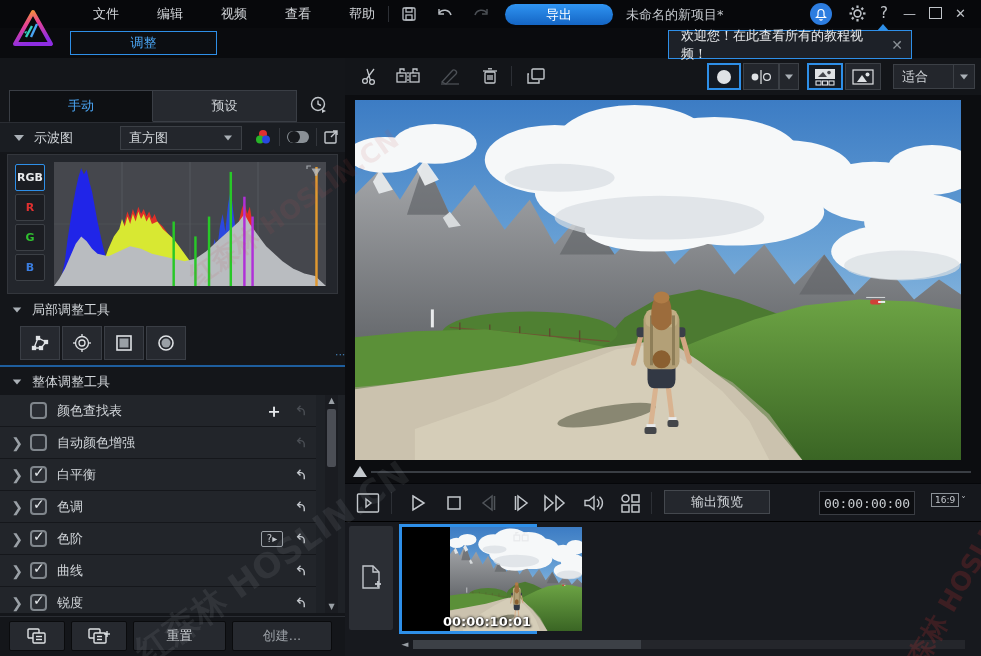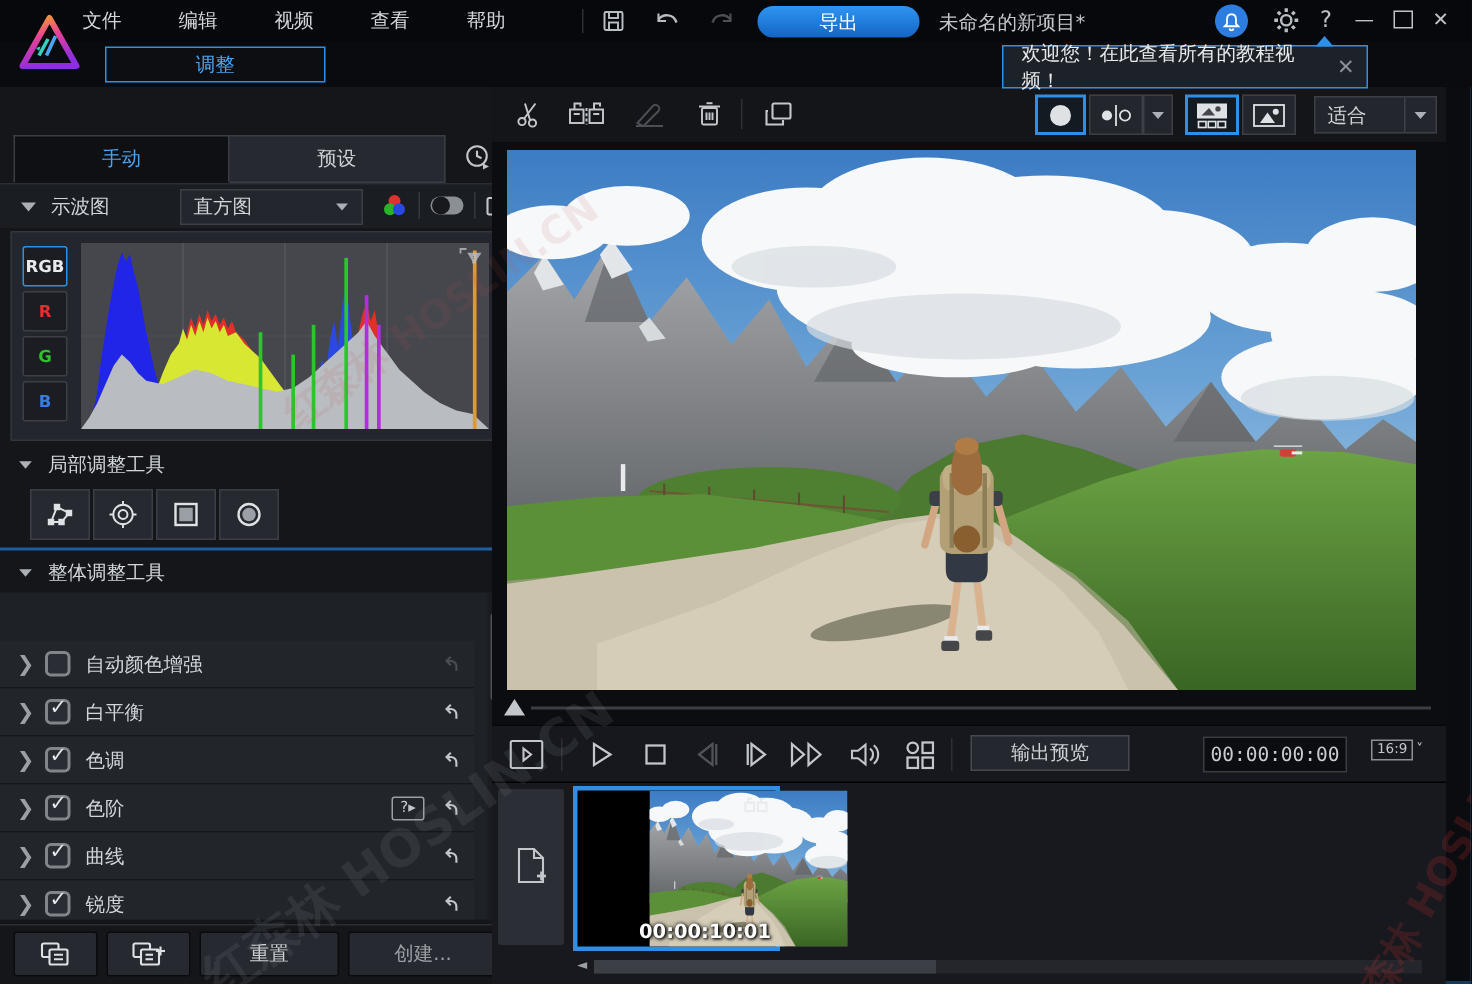--- a/index.html
+++ b/index.html
@@ -4,21 +4,21 @@
 <style>
   html,body{margin:0;padding:0;background:#000;}
   .app{position:relative;width:981px;height:656px;background:#0b0c0f;overflow:hidden;
        font-family:"DejaVu Sans","Liberation Sans",sans-serif;color:#c9cdd2;font-size:13px;
        box-shadow:inset 0 -2px 0 #14395c, inset 1px 0 0 #10263c, inset -1px 0 0 #10263c;}
   svg{display:block;}
   
   .titlebar{position:absolute;top:0;left:0;width:981px;height:28px;background:#07080b;}
   .logo{position:absolute;top:4px;left:8px;width:50px;height:50px;z-index:30;}
   .menu{position:absolute;top:0;left:55px;height:28px;display:flex;align-items:center;}
-  .menu .mi{width:64px;text-align:left;color:#d2d5d9;cursor:default;}
+  .menu .mi{width:64px;text-align:right;color:#d2d5d9;cursor:default;}
   .tb-divider{position:absolute;top:6px;width:1px;height:16px;background:#2c2f35;}
   .tb-icon{position:absolute;top:4px;width:22px;height:20px;display:flex;align-items:center;justify-content:center;color:#b9bec4;}
   .tb-icon.dim{color:#4c5056;}
   .export-btn{position:absolute;top:4px;left:505px;width:108px;height:21px;border-radius:11px;
       background:linear-gradient(#2f94f2,#1465c4);color:#fff;display:flex;align-items:center;justify-content:center;font-size:13px;}
   .proj-title{position:absolute;top:6px;left:626px;color:#c4c8cd;}
   .bell{position:absolute;top:3px;left:810px;width:22px;height:22px;border-radius:50%;background:#2d7de0;display:flex;align-items:center;justify-content:center;}
   .gear{position:absolute;top:4px;left:848px;}
   .help-q{position:absolute;top:4px;left:880px;color:#c0c4c9;font-size:15px;}
   .winbtn{position:absolute;top:6px;color:#c0c4c9;font-size:13px;}
@@ -68,21 +68,21 @@
   .plus{color:#e4e7ea;font-size:18px;font-weight:bold;}
   .hint{width:20px;height:14px;border:1px solid #9aa0a6;border-radius:2px;color:#c3c7cc;font-size:10px;display:flex;align-items:center;justify-content:center;}
   .vscroll{position:absolute;top:337px;right:7px;width:13px;height:218px;background:#1a1c21;}
   .vscroll .vup,.vscroll .vdn{position:absolute;left:0;width:13px;height:12px;color:#9aa0a6;font-size:8px;text-align:center;line-height:12px;}
   .vthumb{position:absolute;top:14px;left:2px;width:9px;height:58px;background:#4b4e55;border-radius:2px;}
   .lp-footer{position:absolute;top:558px;left:0;width:345px;height:40px;background:#14161a;border-top:1px solid #2a2d33;}
   .foot-btn{position:absolute;top:4px;height:30px;background:#26292f;border:1px solid #0a0b0d;box-sizing:border-box;
       display:flex;align-items:center;justify-content:center;color:#cfd3d7;border-radius:2px;}
   .splitter{position:absolute;top:292px;left:338px;color:#4a90d0;font-size:10px;letter-spacing:0;line-height:4px;writing-mode:vertical-rl;}
   
-  .right{position:absolute;top:58px;left:328px;width:636px;height:598px;background:#101216;}
+  .right{position:absolute;top:58px;left:345px;width:636px;height:598px;background:#101216;}
   .r-toolbar{position:absolute;top:0;left:0;width:636px;height:37px;background:#131519;border-bottom:1px solid #060709;}
   .rt-icon{position:absolute;top:6px;width:26px;height:24px;display:flex;align-items:center;justify-content:center;color:#c3c7cc;}
   .rt-icon.dim{color:#4c5056;}
   .cmp-circle{position:absolute;top:5px;left:362px;width:34px;height:27px;border:2px solid #2e8fe8;background:#141a22;box-sizing:border-box;display:flex;align-items:center;justify-content:center;}
   .split-btn{position:absolute;top:5px;left:398px;width:36px;height:27px;background:#23262c;border:1px solid #3c4046;box-sizing:border-box;display:flex;align-items:center;justify-content:center;}
   .split-dd{position:absolute;top:5px;left:434px;width:20px;height:27px;background:#23262c;border:1px solid #3c4046;box-sizing:border-box;display:flex;align-items:center;justify-content:center;}
   .view-btn{position:absolute;top:5px;width:36px;height:27px;background:#23262c;border:1px solid #3c4046;box-sizing:border-box;display:flex;align-items:center;justify-content:center;}
   .view-btn.sel{border:2px solid #2e8fe8;background:#141a22;}
   .fit-dd{position:absolute;top:6px;left:548px;width:82px;height:25px;background:#23262c;border:1px solid #3c4046;box-sizing:border-box;display:flex;align-items:center;}
   .fit-dd .fit-label{flex:1;padding-left:8px;color:#d2d6da;}
@@ -332,20 +332,34 @@
     <div class="blue-line"></div>
     <div class="splitter">⋮</div>
 
     <div class="sec-head" style="top:312px">
       <span class="tri"></span>
       <span>整体调整工具</span>
     </div>
 
     <div class="adj-list">
 
+      <div class="adj-row" style="top:0">
+        <span class="chev"></span>
+        <span class="cb"></span>
+        <span class="adj-label">颜色查找表</span>
+        <span class="row-right">
+          <span class="plus">＋</span>
+          <span class="undo dim">
+            <svg width="15" height="15" viewBox="0 0 16 16" fill="none" stroke="currentColor" stroke-width="1.5">
+              <path d="M12 13 L12 10 a4 4 0 0 0 -4 -4 L5 6"></path>
+                <path d="M8 3 L5 6 L8 9"></path>
+            </svg>
+          </span>
+        </span>
+      </div>
 
       <div class="adj-row" style="top:32px">
         <span class="chev">❯</span>
         <span class="cb"></span>
         <span class="adj-label">自动颜色增强</span>
         <span class="row-right">
           <span class="undo dim">
             <svg width="15" height="15" viewBox="0 0 16 16" fill="none" stroke="currentColor" stroke-width="1.5">
               <path d="M12 13 L12 10 a4 4 0 0 0 -4 -4 L5 6"></path>
                 <path d="M8 3 L5 6 L8 9"></path>

